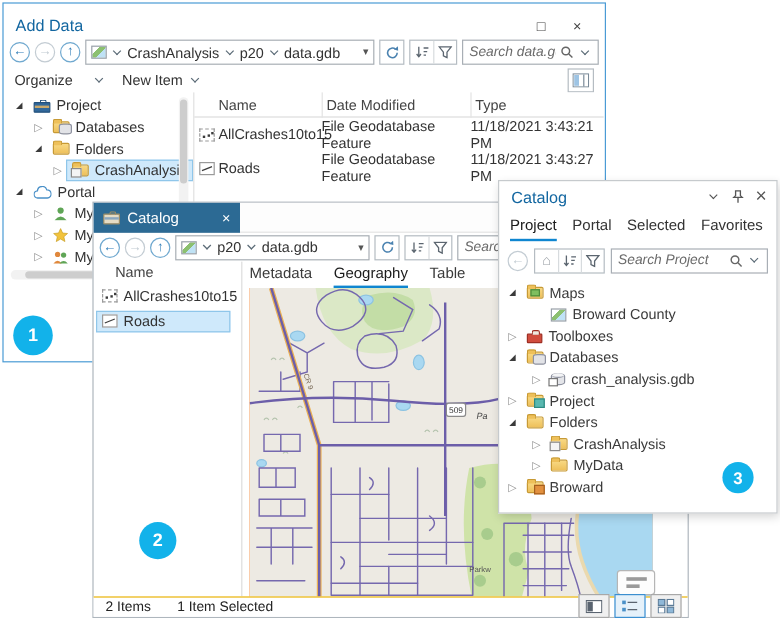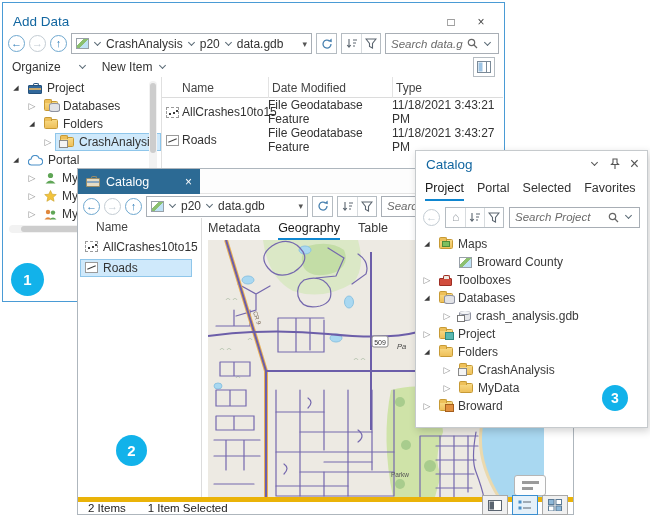--- a/index.html
+++ b/index.html
@@ -109,21 +109,21 @@
   .w2-list { position:absolute; left:2px; top:0; width:121px; bottom:0; font-size:12px; color:#333; }
   .w2-list .lhead { height:18px; display:flex; align-items:center; padding-left:16px; color:#444; }
   .litem { display:flex; align-items:center; height:21px; }
   .litem .hl { width:112px; }
   .w2-prev { position:absolute; left:123px; top:0; right:2px; bottom:0; border-left:1px solid #dcdcdc; }
   .ptabs { position:absolute; left:0; top:0; right:0; height:22px; display:flex; gap:18px;
            padding-left:6px; font-size:12.5px; color:#3a3a3a; align-items:flex-end; }
   .ptab { height:22px; display:flex; align-items:center; border-bottom:2px solid transparent; }
   .ptab.on { color:#1b1b1b; border-bottom-color:#0f86d0; }
   .mapwrap { position:absolute; left:6px; top:22px; width:336px; height:259px; background:#f97316; }
-  .w2-status { position:absolute; left:0; right:0; bottom:0; height:17px; border-top:5px solid #eab308;
+  .w2-status { position:absolute; left:0; right:0; bottom:0; height:17px; border-top:1px solid #eab308;
            display:flex; align-items:center; gap:22px; padding-left:10px; font-size:11.5px; color:#222; background:#fff; }
   .flyout { position:absolute; left:436px; top:306px; width:32px; height:21px; background:#fdfdfd;
            border:1px solid #b5b5b5; border-radius:3px; z-index:3; }
   .flyout::before { content:""; position:absolute; left:7px; top:5px; width:17px; height:3px; background:#9a9a9a; }
   .flyout::after { content:""; position:absolute; left:7px; top:11px; width:11px; height:3px; background:#9a9a9a; }
   .viewbtns { position:absolute; left:404px; top:326px; display:flex; gap:4px; z-index:3; }
   .vbtn { width:26px; height:20px; background:#f0f0f0; border:1px solid #a8a8a8; display:flex;
            align-items:center; justify-content:center; }
   .vbtn.on { background:#e5f1fa; border-color:#3b8fd0; }
 

